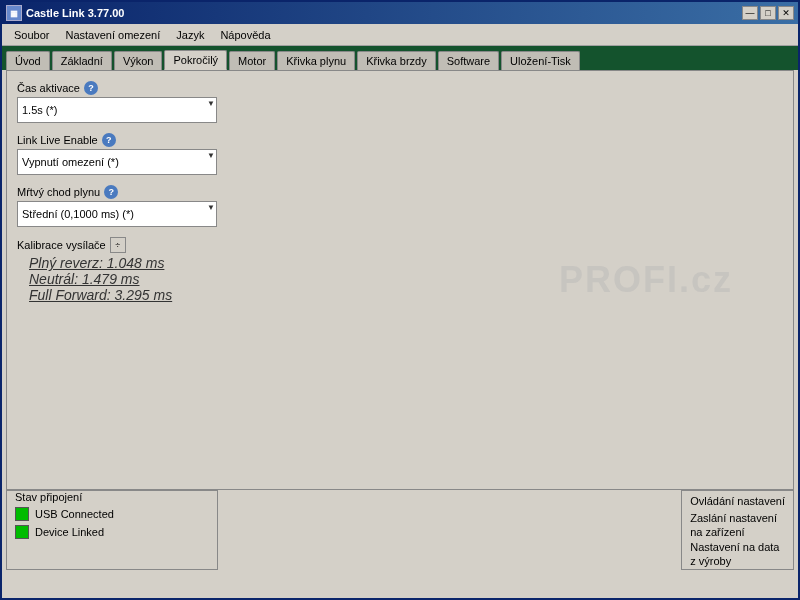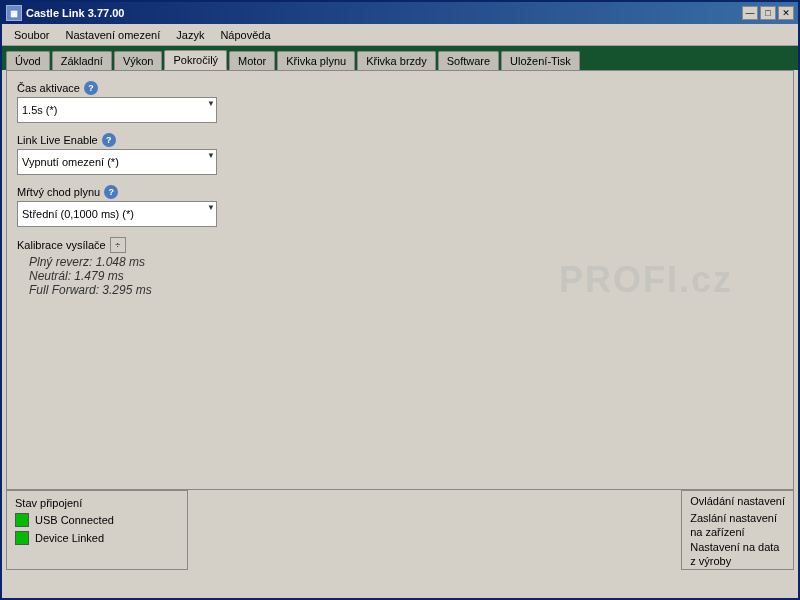--- a/index.html
+++ b/index.html
@@ -175,22 +175,23 @@
       align-items: center;
       justify-content: center;
       font-size: 9px;
       cursor: pointer;
     }
     .kalibrace-values {
       padding-left: 12px;
     }
     .kalibrace-value {
       font-style: italic;
-      font-size: 12px;
+      font-size: 14px;
       color: #333;
+      text-decoration: underline;
     }
 
     
     .watermark {
       position: absolute;
       right: 60px;
       top: 50%;
       transform: translateY(-50%);
       font-size: 36px;
       font-weight: bold;
@@ -203,23 +204,23 @@
     
     .status-bar {
       margin: 0 4px;
       display: flex;
       justify-content: space-between;
       align-items: stretch;
       height: 80px;
     }
     .status-left {
       border: 1px solid #888;
-      padding: 6px 8px;
-      background: #d4d0c8;
-      width: 182px;
+      padding: 0 8px;
+      background: #d4d0c8;
+      width: 212px;
       font-size: 11px;
     }
     .status-left-title {
       margin-bottom: 4px;
       font-size: 11px;
     }
     .status-item {
       display: flex;
       align-items: center;
       gap: 6px;

